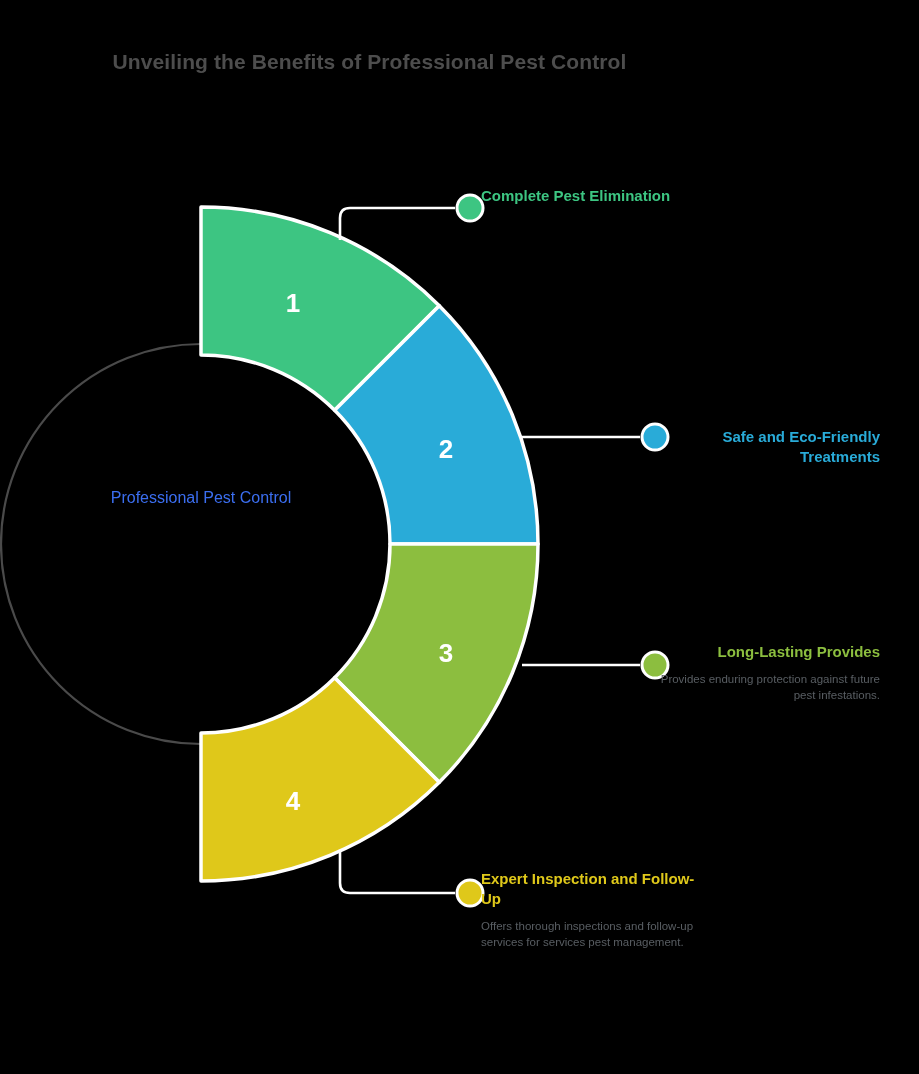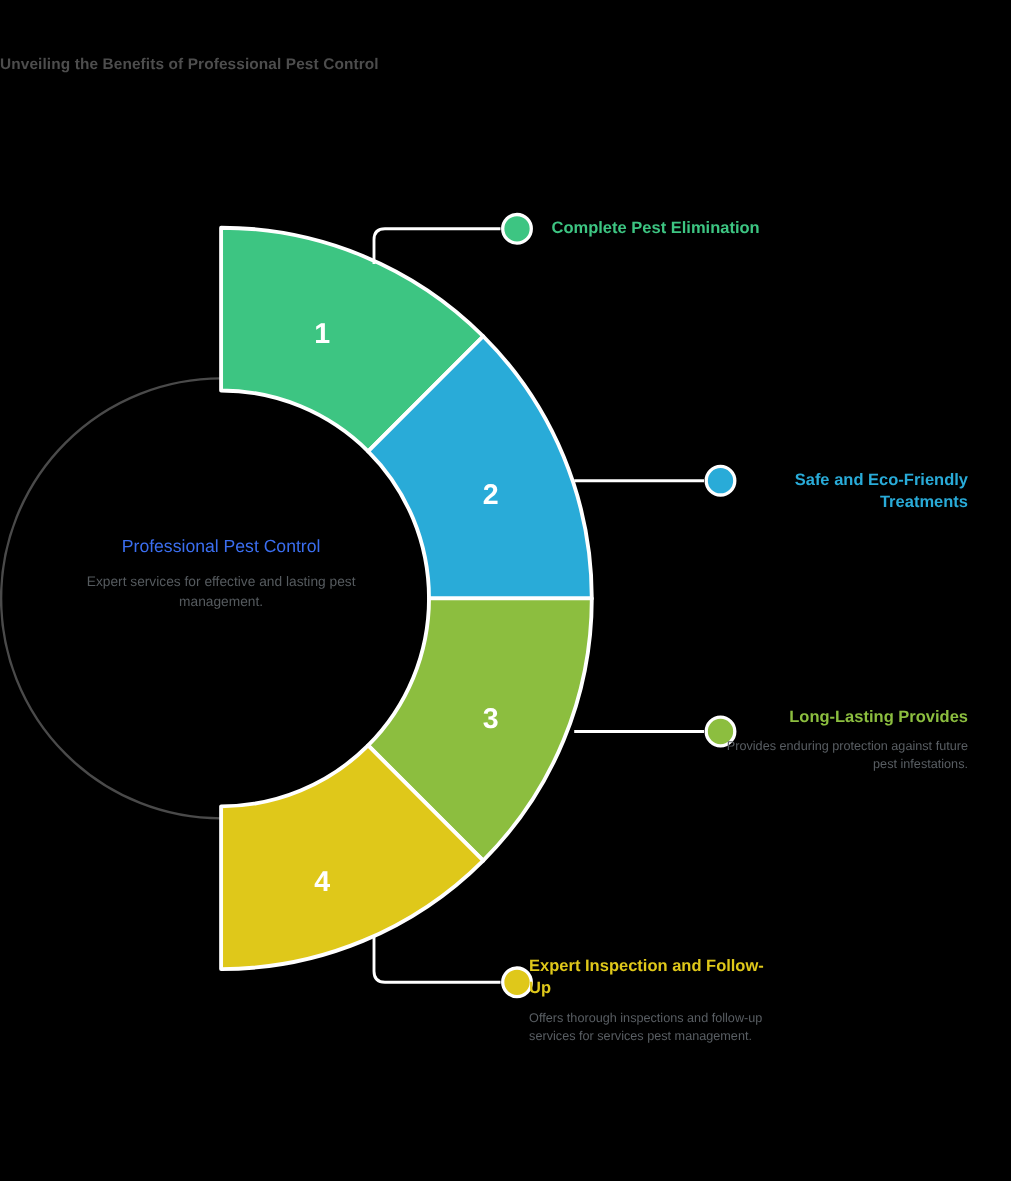--- a/index.html
+++ b/index.html
@@ -14,21 +14,22 @@
     overflow: hidden;
     font-family: "Liberation Sans", sans-serif;
     -webkit-font-smoothing: antialiased;
   }
 
   #page-title {
     position: absolute;
     left: 0;
     top: 50px;
     width: 739px;
-    font-size: 14px;
+    text-align: center;
+    font-size: 21px;
     font-weight: bold;
     color: #4d4d4d;
     letter-spacing: 0.1px;
   }
 
   #diagram-svg {
     position: absolute;
     left: 0;
     top: 0;
   }
@@ -66,21 +67,21 @@
   }
   .callout-desc {
     margin-top: 9px;
     font-size: 11.5px;
     color: #595e63;
     line-height: 1.42;
   }
   .callout.align-right { text-align: right; }
   .callout.align-left  { text-align: left; }
 
-  #callout-1 { left: 481px; top: 198px;  width: 230px; text-align: center; }
+  #callout-1 { left: 481px; top: 186px;  width: 230px; }
   #callout-2 { left: 640px; top: 415px;  width: 240px; margin-top: 12px; }
   #callout-3 { left: 640px; top: 642px;  width: 240px; }
   #callout-4 { left: 481px; top: 869px;  width: 230px; }
 </style>
 </head>
 <body>
 
 <div id="page-title">Unveiling the Benefits of Professional Pest Control</div>
 
 <svg id="diagram-svg" width="919" height="1074" viewBox="0 0 919 1074">
@@ -118,21 +119,20 @@
   <path d="M 340 851 L 340 883 Q 340 893 350 893 L 455 893" fill="none" stroke="#ffffff" stroke-width="2.6"></path>
 
   <circle cx="470" cy="208" r="13" fill="#3dc582" stroke="#ffffff" stroke-width="3"></circle>
   <circle cx="655" cy="437" r="13" fill="#29abd8" stroke="#ffffff" stroke-width="3"></circle>
   <circle cx="655" cy="665" r="13" fill="#8cbe3f" stroke="#ffffff" stroke-width="3"></circle>
   <circle cx="470" cy="893" r="13" fill="#dfc81a" stroke="#ffffff" stroke-width="3"></circle>
 </svg>
 
 <div class="hub-block">
   <div class="hub-title" style="color: rgb(59, 110, 240);">Professional Pest Control</div>
-  <div class="hub-desc">Expert services for effective and lasting pest management.</div>
 </div>
 
 <div class="callout align-left" id="callout-1">
   <div class="callout-title" style="color:#3dc582">Complete Pest Elimination</div>
 </div>
 
 <div class="callout align-right" id="callout-2">
   <div class="callout-title" style="color:#29abd8">Safe and Eco-Friendly Treatments</div>
 </div>
 

